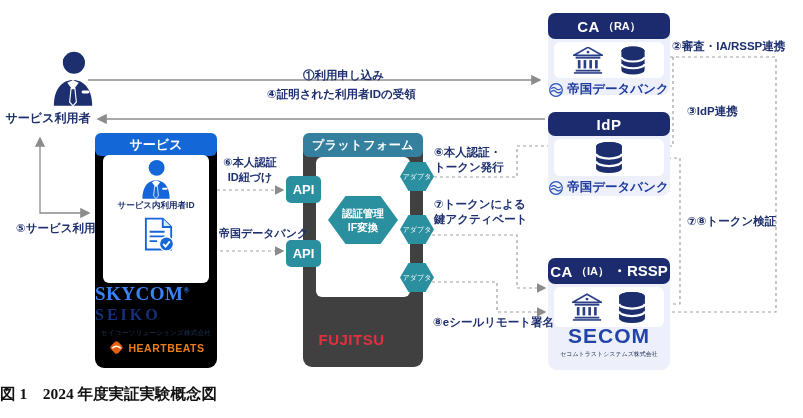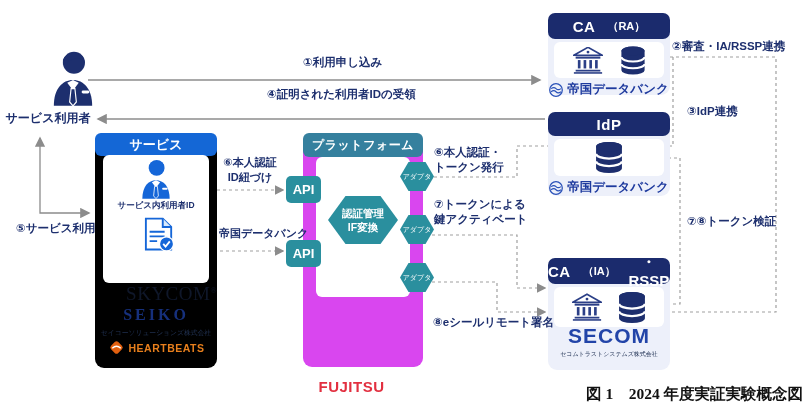--- a/index.html
+++ b/index.html
@@ -13,56 +13,56 @@
   
   .flow{position:absolute;color:#1d2f6e;font-weight:bold;font-size:11.5px;line-height:14.5px;white-space:nowrap;z-index:3;}
   .flow.center{text-align:center;}
 
   
   .user-label{color:#1d2f6e;font-weight:bold;font-size:12px;text-align:center;white-space:nowrap;}
 
   
   .org{position:absolute;background:#edf0fa;border-radius:9px;z-index:2;}
   .org-header{position:absolute;left:0;top:0;width:100%;background:#1b2b6d;border-radius:7px;color:#fff;
-    font-weight:bold;text-align:center;display:flex;align-items:center;justify-content:center;gap:12px;}
+    font-weight:bold;text-align:center;display:flex;align-items:center;justify-content:center;gap:3px;}
   .hdr-main{font-size:15px;letter-spacing:.5px;}
   .hdr-sub{font-size:11px;}
   .hdr-tail{font-size:15px;}
   .white-panel{position:absolute;background:#fff;border-radius:6px;display:flex;align-items:center;justify-content:space-around;z-index:2;}
   .logo-row{position:absolute;display:flex;align-items:center;justify-content:center;gap:4px;z-index:3;}
   .tdb-text{color:#1e3a9e;font-weight:bold;font-size:12.5px;letter-spacing:0;white-space:nowrap;}
 
   
   .service-box{position:absolute;left:95px;top:133px;width:122px;height:235px;background:#000000;border-radius:9px;z-index:2;}
   .service-header{position:absolute;left:0;top:0;width:100%;height:23px;background:#1467d6;border-radius:6px;color:#fff;
     font-weight:bold;font-size:13px;display:flex;align-items:center;justify-content:center;}
   .small-cap{color:#1d2f6e;font-size:8.5px;font-weight:bold;text-align:center;line-height:11px;white-space:nowrap;}
-  .skycom{color:#0f172a;font-family:"Liberation Serif","DejaVu Serif",serif;font-weight:normal;font-size:19px;text-align:right;letter-spacing:.5px;}
+  .skycom{color:#3b82f6;font-family:"Liberation Serif","DejaVu Serif",serif;font-weight:bold;font-size:19px;text-align:left;letter-spacing:.5px;}
   .skycom sup{font-size:8px;}
-  .seiko{color:#16307c;font-family:"Liberation Serif","DejaVu Serif",serif;font-weight:bold;font-size:16px;text-align:center;letter-spacing:3px;}
+  .seiko{color:#16307c;font-family:"Liberation Serif","DejaVu Serif",serif;font-weight:bold;font-size:16px;text-align:left;letter-spacing:3px;}
   .seiko-co{color:#223355;font-size:6.8px;text-align:center;white-space:nowrap;}
   .hb{display:flex;align-items:center;justify-content:center;gap:4px;}
   .hb-text{color:#e87f1c;font-weight:bold;font-size:10.5px;letter-spacing:.5px;}
 
   
-  .platform-box{position:absolute;left:303px;top:133px;width:120px;height:234px;background:#d946ef;border-radius:9px;z-index:2;}
+  .platform-box{position:absolute;left:303px;top:133px;width:120px;height:234px;background:#404040;border-radius:9px;z-index:2;}
   .platform-header{position:absolute;left:0;top:0;width:100%;height:24px;background:#35809e;border-radius:6px;color:#fff;
     font-weight:bold;font-size:12px;display:flex;align-items:center;justify-content:center;letter-spacing:.5px;}
   .fujitsu{color:#e23040;font-weight:bold;font-size:15px;letter-spacing:.5px;text-align:center;}
   .hexagon{clip-path:polygon(25% 0%,75% 0%,100% 50%,75% 100%,25% 100%,0% 50%);background:#2a8f9e;color:#fff;
     display:flex;flex-direction:column;align-items:center;justify-content:center;position:absolute;z-index:4;}
   .api-box{position:absolute;background:#2a8f9e;border-radius:5px;color:#fff;font-weight:bold;font-size:13px;
     display:flex;align-items:center;justify-content:center;z-index:4;}
   .adapter{font-size:7px;letter-spacing:0;}
   .auth-hex{font-size:10.5px;font-weight:bold;line-height:14px;text-align:center;}
 
   .secom{color:#2244a8;font-weight:bold;font-size:21px;letter-spacing:1px;text-align:center;font-family:"Liberation Sans",sans-serif;}
   .secom-co{color:#223355;font-size:6px;text-align:center;white-space:nowrap;}
 
-  .caption{position:absolute;left:0;top:384px;width:803px;text-align:right;color:#111;
+  .caption{position:absolute;left:0;top:384px;width:803px;text-align:left;color:#111;
     font-family:"Liberation Serif","DejaVu Serif",serif;font-weight:bold;font-size:15.5px;z-index:3;}
 </style>
 </head>
 <body>
 
 <div id="canvas">
 
   <svg width="0" height="0" style="position:absolute">
     <defs>
       <symbol id="sym-person" viewBox="0 0 48 60">
@@ -176,21 +176,21 @@
   </div>
   <div class="api-box" style="left:286px;top:176px;width:35px;height:27px;">API</div>
   <div class="api-box" style="left:286px;top:240px;width:35px;height:27px;">API</div>
   <div class="hexagon auth-hex" style="left:328px;top:196px;width:70px;height:48px;">
     <div>認証管理</div>
     <div>IF変換</div>
   </div>
   <div class="hexagon adapter" style="left:400px;top:162px;width:34px;height:29px;">アダプタ</div>
   <div class="hexagon adapter" style="left:400px;top:215px;width:34px;height:29px;">アダプタ</div>
   <div class="hexagon adapter" style="left:400px;top:263px;width:34px;height:29px;">アダプタ</div>
-  <div class="abs z2 fujitsu" style="left:303px;top:331px;width:97px;margin-top:47px;">FUJITSU</div>
+  <div class="abs z2 fujitsu" style="left:303px;top:331px;width:97px;">FUJITSU</div>
 
   <div class="org" style="left:548px;top:13px;width:122px;height:82px;">
     <div class="org-header" style="height:26px;">
       <span class="hdr-main">CA</span>
         <span class="hdr-sub">（RA）</span>
     </div>
     <div class="white-panel" style="left:6px;top:29px;width:110px;height:36px;padding:0 10px;">
       <svg width="30" height="27" style="color:#2b3f87">
           <use href="#sym-bank"></use>
         </svg>
@@ -234,21 +234,21 @@
           <use href="#sym-bank"></use>
         </svg>
       <svg width="28" height="33" style="color:#1d2e6e">
           <use href="#sym-db"></use>
         </svg>
     </div>
     <div class="abs secom" style="left:0;top:66px;width:122px;">SECOM</div>
     <div class="abs secom-co" style="left:0;top:92px;width:122px;">セコムトラストシステムズ株式会社</div>
   </div>
 
-  <div class="flow" style="left:303px;top:55px;">①利用申し込み</div>
+  <div class="flow" style="left:303px;top:68px;font-family:Liberation Serif, serif;">①利用申し込み</div>
   <div class="flow" style="left:267px;top:87px;">④証明された利用者IDの受領</div>
   <div class="flow" style="left:16px;top:221px;">⑤サービス利用</div>
   <div class="flow center" style="left:212px;top:155px;width:76px;font-size:11px;">
     <div>⑥本人認証</div>
       <div>ID紐づけ</div>
   </div>
   <div class="flow" style="left:219px;top:226px;font-size:11px;">帝国データバンク</div>
   <div class="flow" style="left:434px;top:145px;">
     <div>⑥本人認証・</div>
       <div>トークン発行</div>

